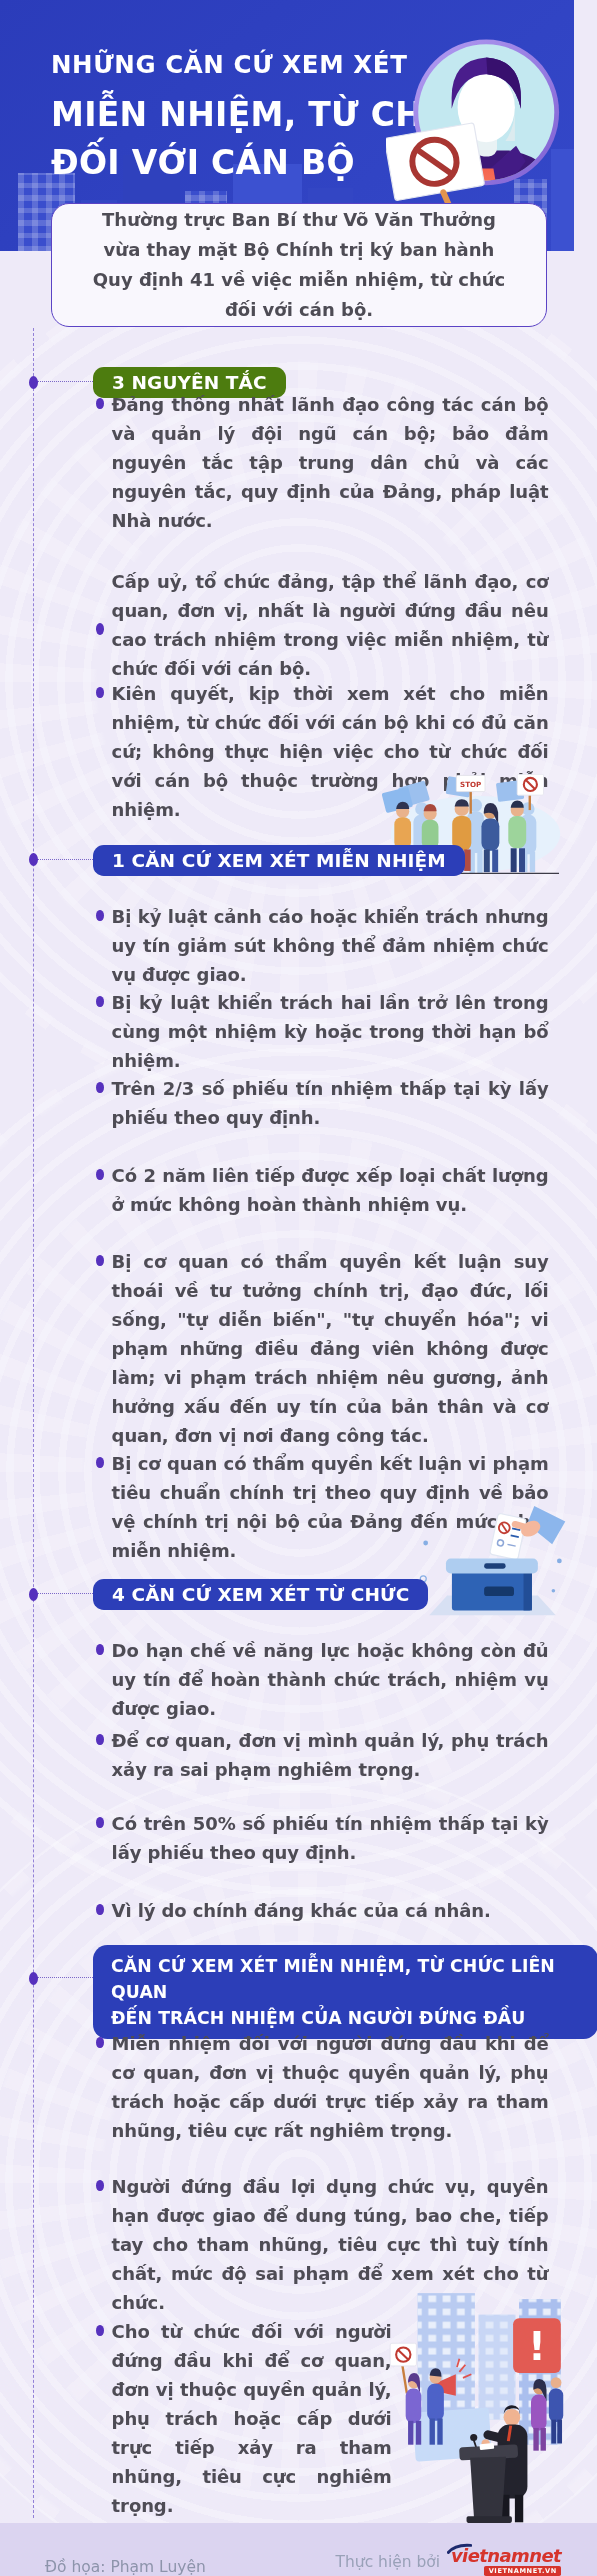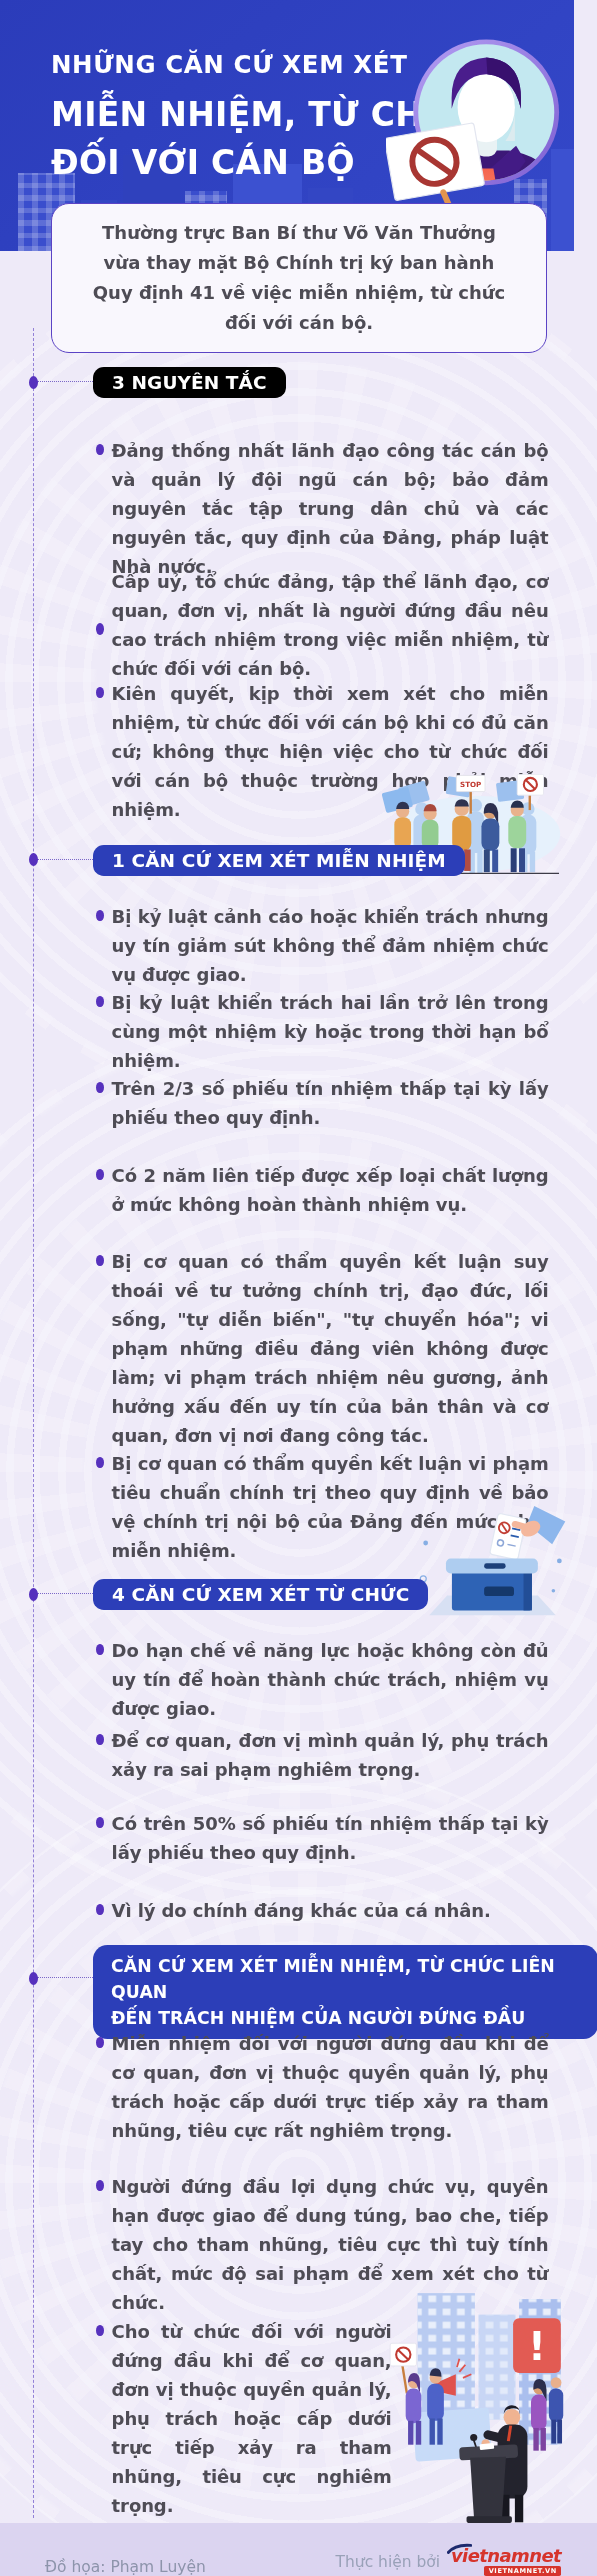--- a/index.html
+++ b/index.html
@@ -22,31 +22,31 @@
   .bld{position:absolute;bottom:0;background:#3a4ecd;}
   .bld.win{background-image:
     repeating-linear-gradient(0deg, rgba(255,255,255,.18) 0 5.4px, transparent 5.4px 12.6px),
     repeating-linear-gradient(90deg, rgba(255,255,255,.18) 0 6px, transparent 6px 13.8px);}
   .title{position:absolute;left:51px;top:50px;color:#fff;}
   .title .t1{font-size:24.5px;font-weight:700;letter-spacing:0.6px;margin:0 0 12px 0;}
   .title .t2{font-size:33px;font-weight:800;letter-spacing:0.3px;line-height:48px;margin:0;}
   
   .intro-card{position:absolute;left:51px;top:203px;width:496px;box-sizing:border-box;
     background:#f9f7fd;border:1.8px solid #5b43c5;border-radius:18px;
-    padding:14px 30px;z-index:3;}
+    padding:1px 30px;z-index:3;}
   .intro-card p{margin:0;text-align:center;font-size:18px;line-height:30px;font-weight:700;color:#4e4c55;}
   
   .vline{position:absolute;left:33px;top:328px;height:2190px;border-left:1.2px dashed #8a76d4;opacity:.9;z-index:1;}
   .node{position:absolute;left:29px;width:9px;height:13px;border-radius:50%;background:#5631bd;z-index:2;}
   .connector{position:absolute;left:37px;width:56px;height:0;border-top:1.8px dotted #7b68c8;z-index:1;}
   
   .badge{position:absolute;left:93px;height:31px;display:flex;align-items:center;
     padding:0 19px;border-radius:10.8px;color:#fff;font-weight:700;font-size:18.5px;
     white-space:nowrap;background:#2c3eb8;z-index:2;letter-spacing:0.1px;}
-  .badge--navy{background:#000000;}
+  .badge--navy{background:#4d7c0f;}
   .badge--multi{height:auto;padding:7.8px 18px;flex-direction:column;align-items:flex-start;
     white-space:normal;font-size:17.3px;line-height:26px;border-radius:14.4px;justify-content:center;}
   
   .bullet{position:absolute;left:96px;display:flex;z-index:2;}
   .bullet .dot{flex:0 0 7.8px;width:7.8px;height:11.4px;border-radius:50%;background:#5631bd;margin:7.8px 7.8px 0 0;}
   .bullet p{margin:0;width:437px;font-size:18px;line-height:29px;font-weight:700;
     color:#4e4c55;text-align:justify;letter-spacing:-0.1px;}
   .bullet.b-narrow p{width:280px;}
   
   .illus{position:absolute;z-index:2;}
@@ -135,21 +135,21 @@
   <div class="node" style="top:853px;"></div>
   <div class="connector" style="top:859px;"></div>
   <div class="node" style="top:1588px;"></div>
   <div class="connector" style="top:1593px;"></div>
   <div class="node" style="top:1972px;"></div>
   <div class="connector" style="top:1977px;"></div>
 
   <div class="badge badge--navy" style="top:367px;">
     <span>3 NGUYÊN TẮC</span>
   </div>
-  <div class="bullet" style="top:436px;">
+  <div class="bullet" style="top:390px;">
     <span class="dot"></span>
     <p>Đảng thống nhất lãnh đạo công tác cán bộ và quản lý đội ngũ cán bộ; bảo đảm nguyên tắc tập trung dân chủ và các nguyên tắc, quy định của Đảng, pháp luật Nhà nước.</p>
   </div>
   <div class="bullet" style="top:567px;align-items:center;">
     <span class="dot"></span>
     <p>Cấp uỷ, tổ chức đảng, tập thể lãnh đạo, cơ quan, đơn vị, nhất là người đứng đầu nêu cao trách nhiệm trong việc miễn nhiệm, từ chức đối với cán bộ.</p>
   </div>
   <div class="bullet" style="top:679px;">
     <span class="dot"></span>
     <p>Kiên quyết, kịp thời xem xét cho miễn nhiệm, từ chức đối với cán bộ khi có đủ căn cứ; không thực hiện việc cho từ chức đối với cán bộ thuộc trường hợp phải miễn nhiệm.</p>

